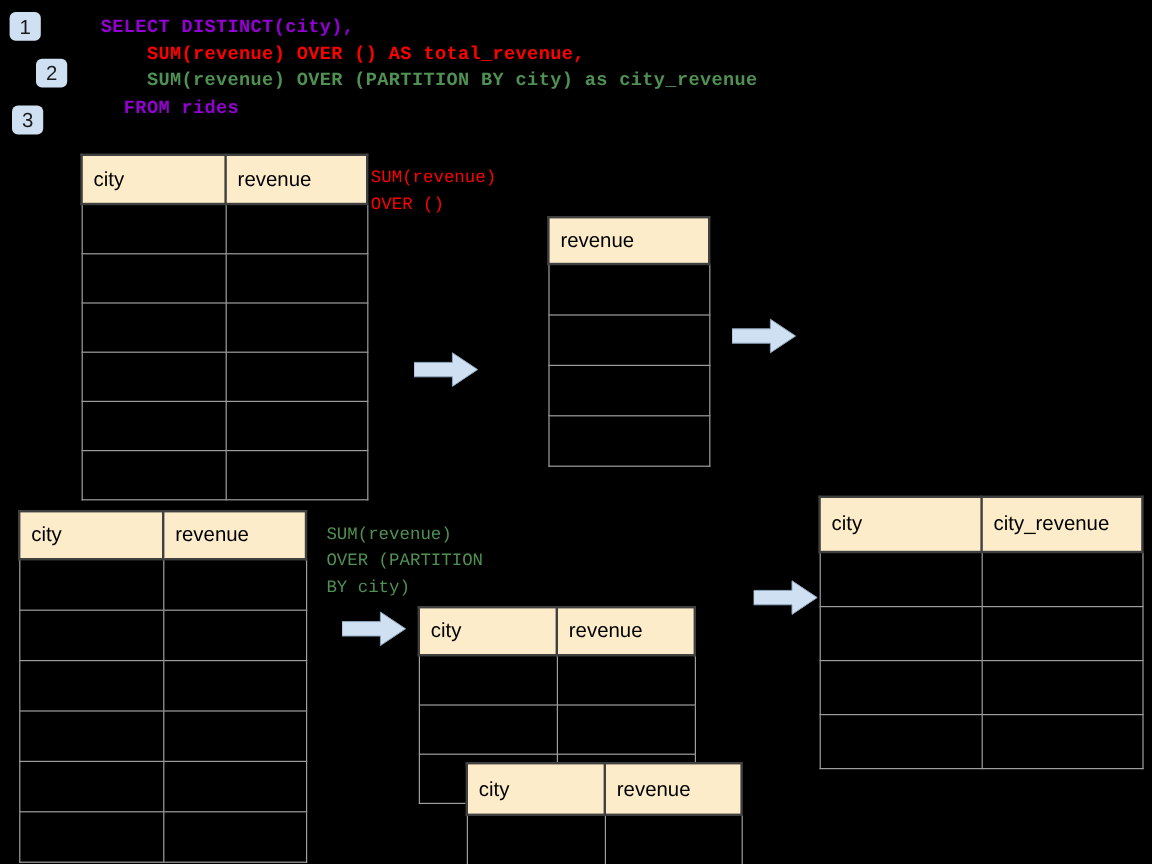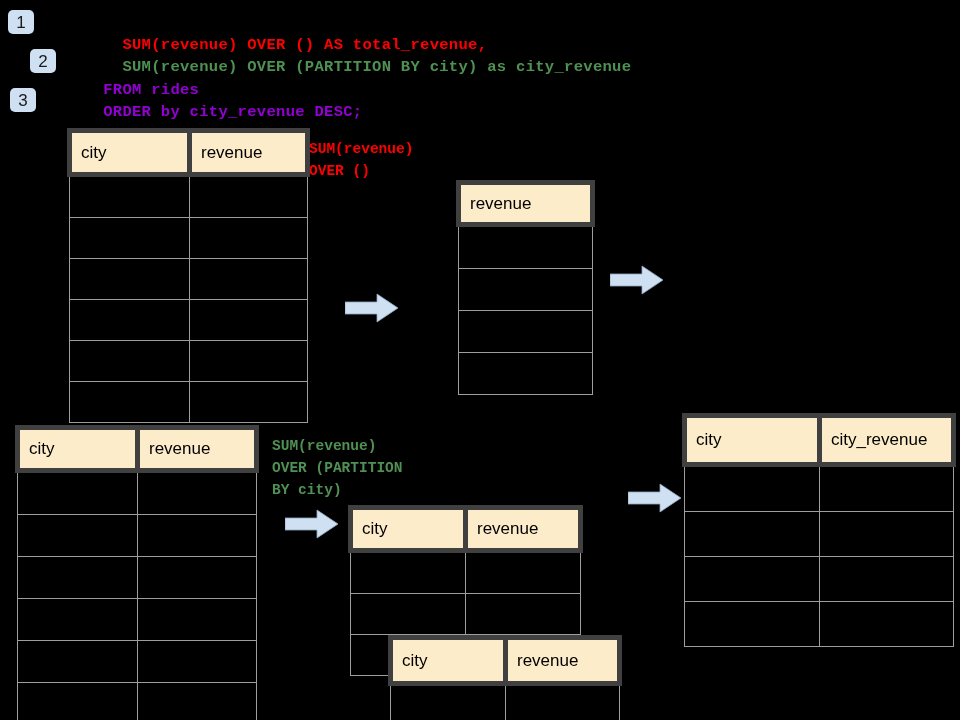--- a/index.html
+++ b/index.html
@@ -43,40 +43,40 @@
   .code-main { font-size: 15.5px; line-height: 22px; }
   .code-note { font-size: 13px;   line-height: 20px; }
   .c-purple { color: #9400d3; }
   .c-red    { color: #ff0000; }
   .c-green  { color: #4f9153; }
 
   
   .callout {
     position: absolute;
     font-family: "Liberation Mono", "DejaVu Sans Mono", monospace;
-    font-weight: bold;
+    font-weight: normal;
     font-size: 14.5px;
     line-height: 22px;
     white-space: pre;
   }
 
   
   .tbl {
     position: absolute;
     border-collapse: collapse;
     table-layout: fixed;
     background: #000000;
   }
   .tbl td {
     border: 1px solid #9e9e9e;
     padding: 0;
     background: #000000;
   }
   .tbl th {
-    border: 5px solid #404040;
+    border: 2px solid #404040;
     background: #fcecc9;
     color: #000000;
     font-family: "Liberation Sans", sans-serif;
     font-weight: normal;
     font-size: 17px;
     text-align: left;
     padding: 0 0 0 9px;
   }
 
   
@@ -94,24 +94,24 @@
   <div class="badge" style="left:8px;  top:10px;">
     <span>1</span>
   </div>
   <div class="badge" style="left:30px; top:49px;">
     <span>2</span>
   </div>
   <div class="badge" style="left:10px; top:88px;">
     <span>3</span>
   </div>
 
+  <div class="code code-main c-purple" style="left:84px; top:12px;">SELECT DISTINCT(city),</div>
   <div class="code code-main c-green" style="left:84px; top:56px;">    SUM(revenue) OVER (PARTITION BY city) as city_revenue</div>
   <div class="code code-main c-red" style="left:84px; top:34px;">    SUM(revenue) OVER () AS total_revenue,</div>
   <div class="code code-main c-purple" style="left:84px; top:79px;text-align:right;">  FROM rides</div>
-  <div class="code code-main c-purple" style="left:84px; top:101px;">  ORDER by city_revenue DESC;</div>
 
 
   <div class="callout c-red" style="left:309px; top:138px;">SUM(revenue)
 OVER ()</div>
   <div class="callout c-green" style="left:272px; top:435px;">SUM(revenue)
 OVER (PARTITION
 BY city)</div>
 
   <table class="tbl" style="left:67px; top:128px; width:238px;">
     <colgroup>

